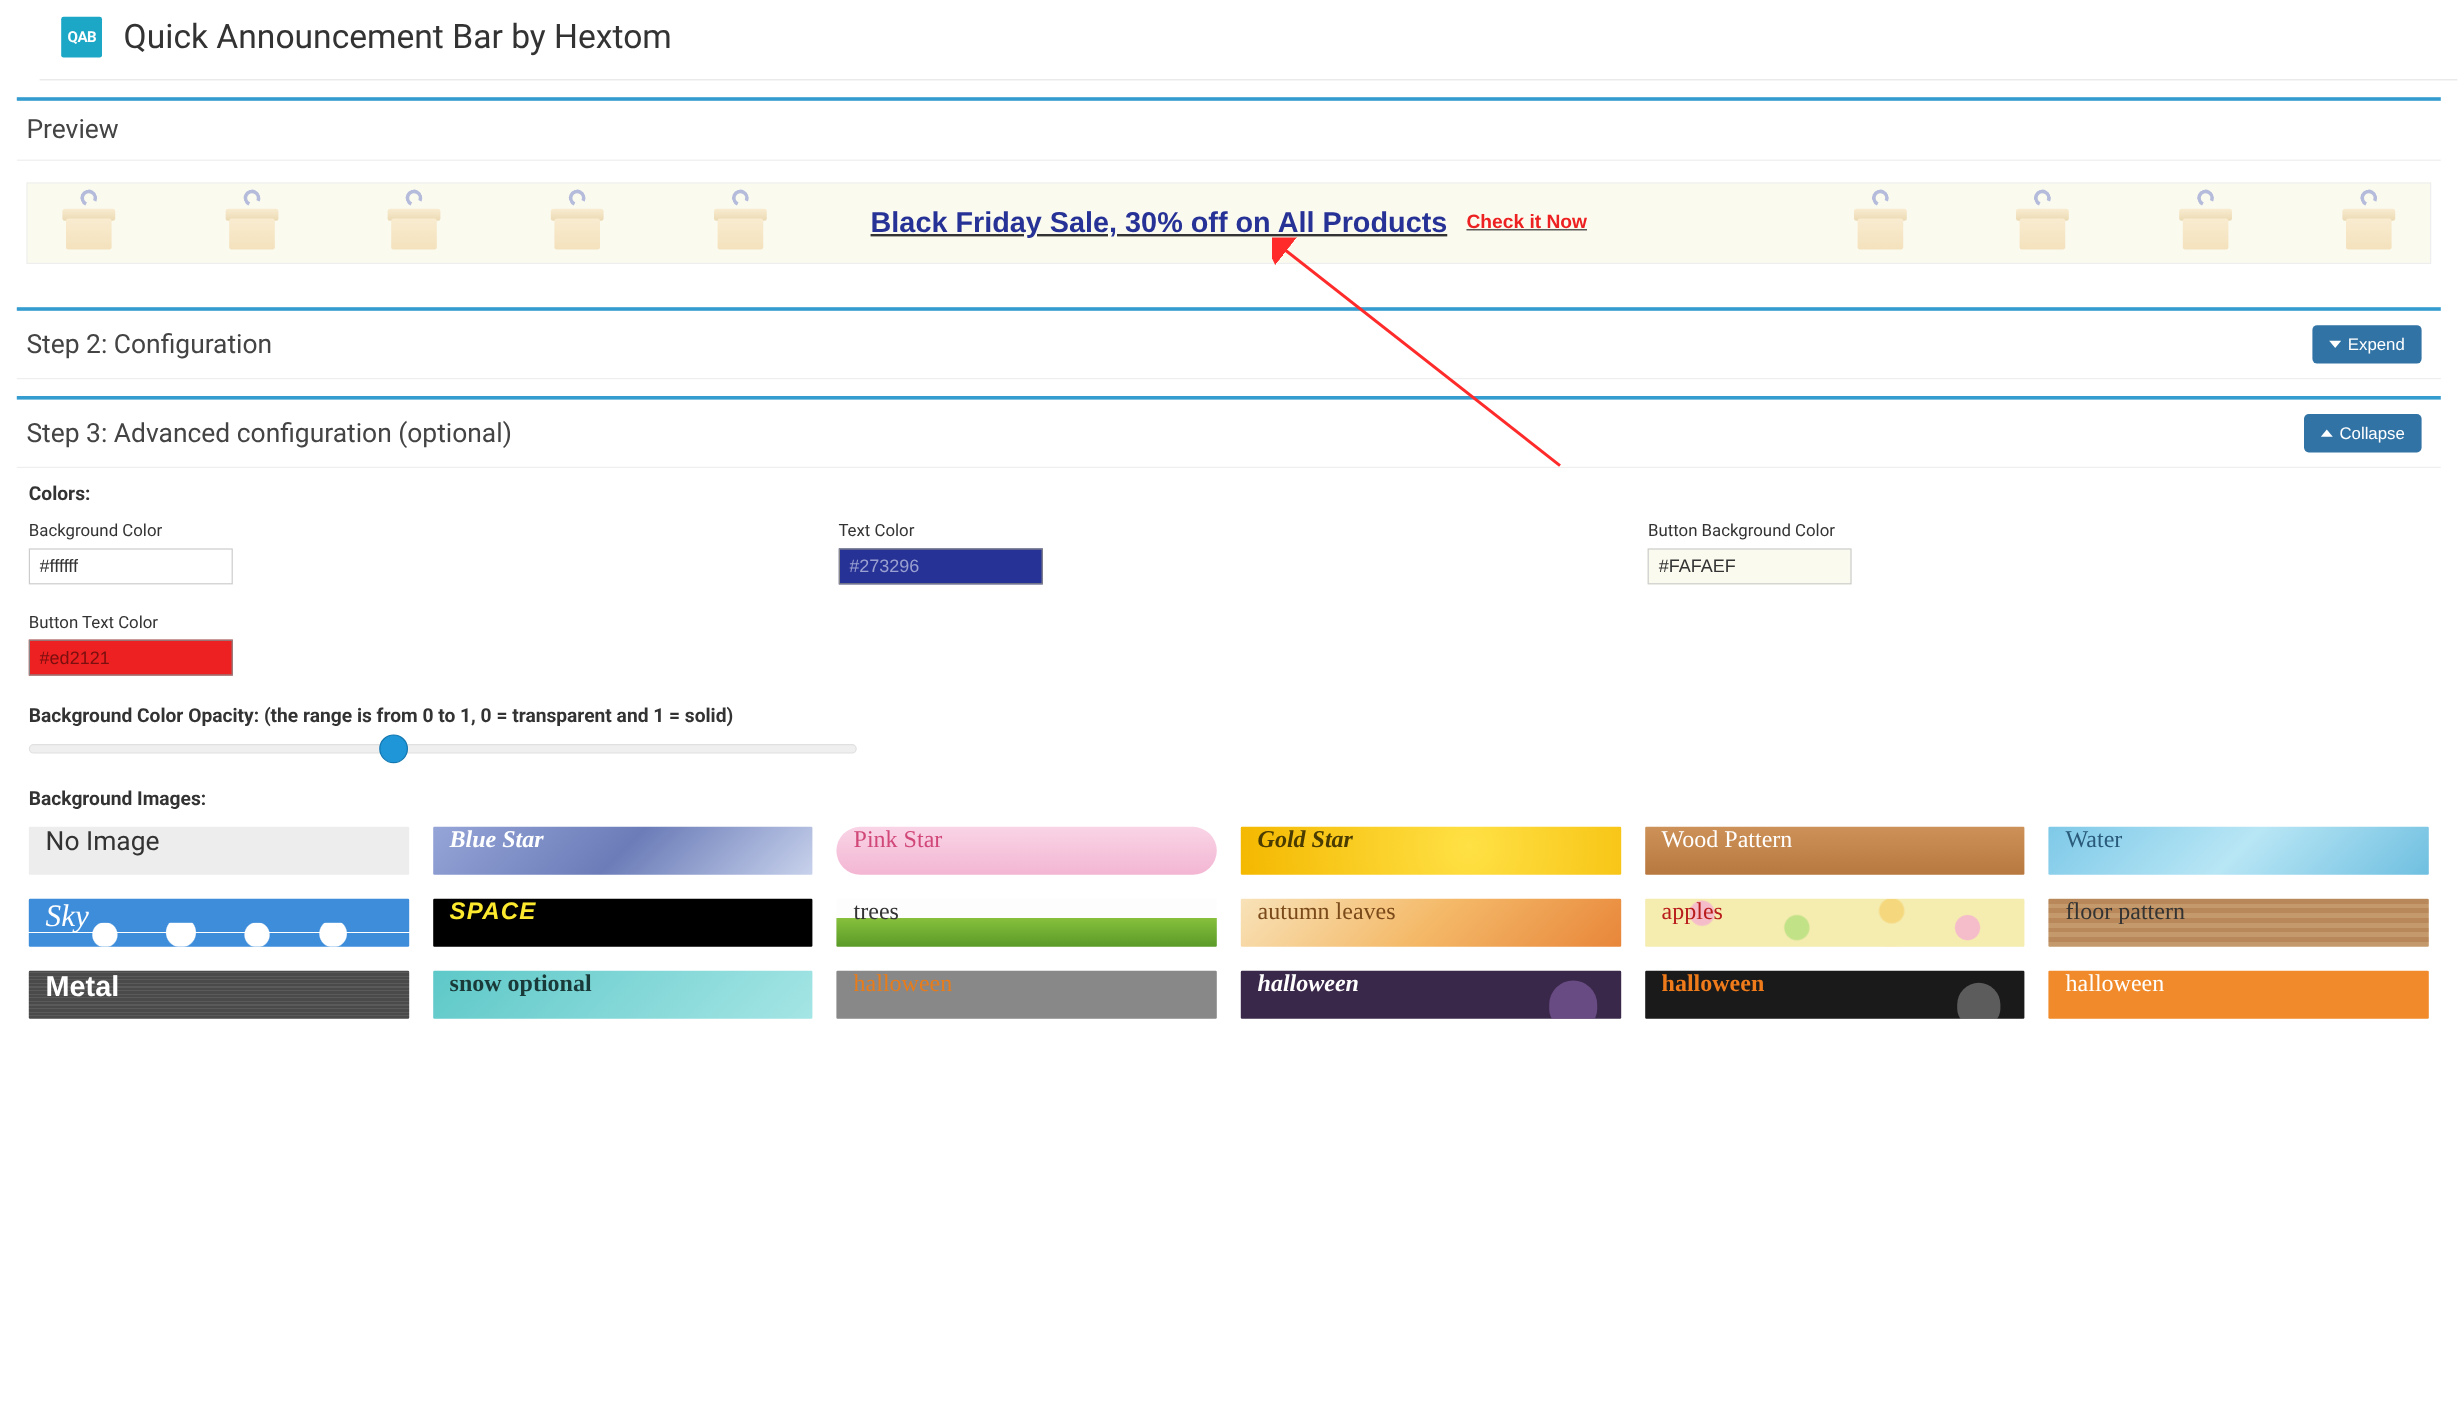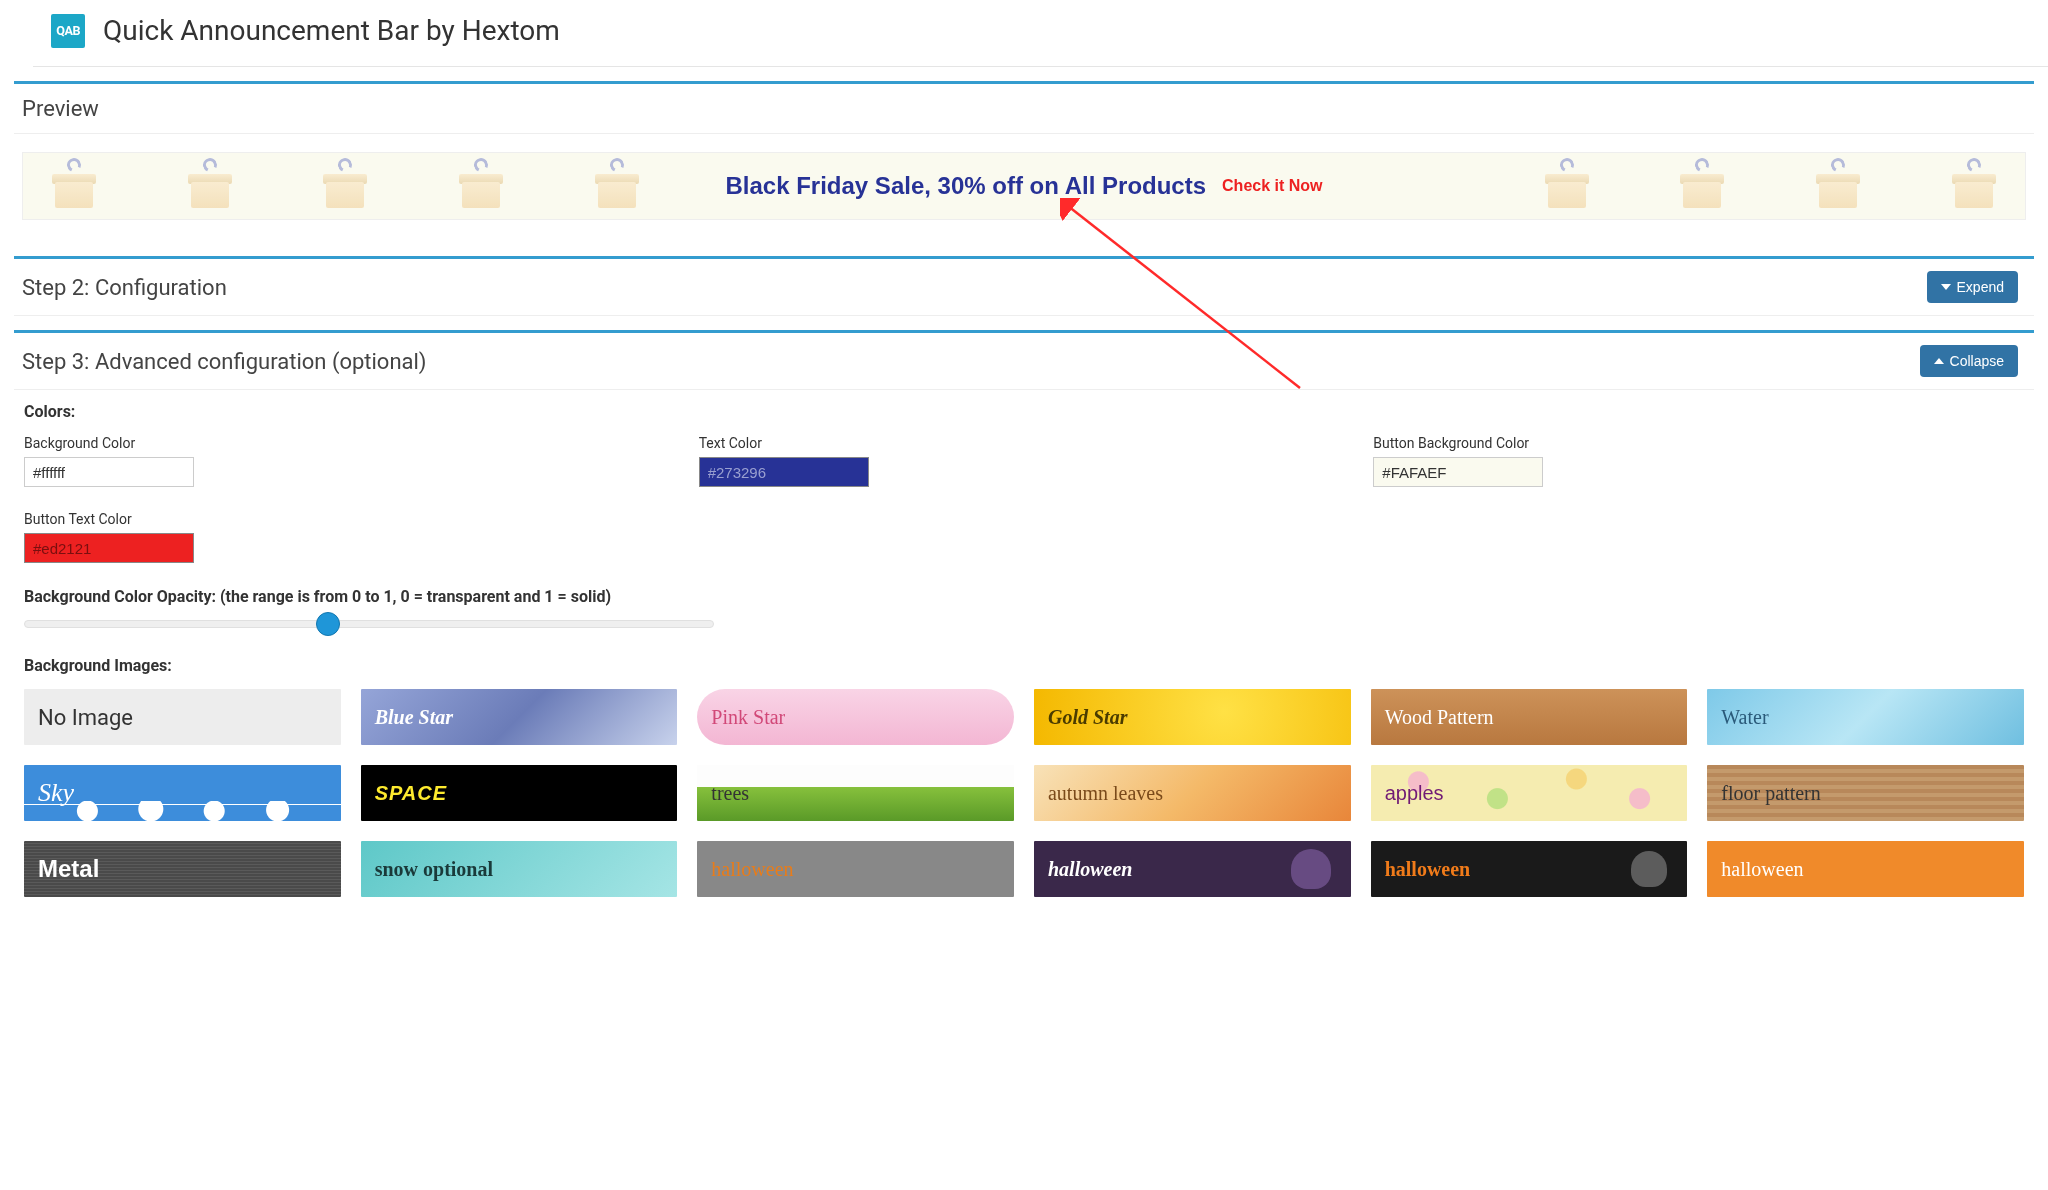--- a/index.html
+++ b/index.html
@@ -79,20 +79,21 @@
   .announcement-bar {
     height: 68px;
     background: #FAFAEF;
     display: flex;
     align-items: center;
     justify-content: center;
     gap: 16px;
     position: relative;
     overflow: hidden;
     border: 1px solid #eee;
+    text-decoration: underline;
   }
   .gift-row {
     position: absolute;
     left: 0; right: 0; top: 0; bottom: 0;
     display: flex;
     align-items: center;
     justify-content: space-between;
     padding: 0 24px;
     opacity: 0.8;
   }
@@ -193,44 +194,44 @@
     background: #1F96D8;
     border: 1px solid #1277b0;
   }
   .images-grid {
     display: grid;
     grid-template-columns: repeat(6, 1fr);
     gap: 20px 20px;
     margin-top: 14px;
   }
   .tile {
-    height: 56px;
-    display: flex;
-    align-items: center;
+    height: 40px;
+    display: flex;
+    align-items: flex-start;
     padding: 0 14px;
     font-size: 20px;
     font-weight: 500;
     cursor: pointer;
     border-radius: 1px;
     position: relative;
     overflow: hidden;
     color: #333;
   }
   .tile.noimage { background: #EDEDED; color: #333; font-weight: 400; font-size: 22px; }
   .tile.bluestar { background: linear-gradient(135deg, #95a5d8 0%, #6b7cb8 50%, #c8d2ec 100%); color: #fff; font-style: italic; font-weight: bold; font-family: Georgia, serif; }
   .tile.pinkstar { background: linear-gradient(#f9d4e6, #f3b6d3); color: #d14878; font-family: Georgia, serif; border-radius: 28px; }
   .tile.goldstar { background: radial-gradient(circle at 60% 40%, #ffe145, #f4b800); color: #4a3b00; font-weight: bold; font-style: italic; font-family: Liberation Serif, serif; }
   .tile.wood { background: linear-gradient(#cd9259, #b8783f); color: #fff; font-family: Georgia, serif; }
   .tile.water { background: linear-gradient(135deg, #7ec9e8, #b8e6f5, #6fbfe0); color: #2a5a7a; font-family: Georgia, serif; }
   .tile.sky { background: linear-gradient(#3d8ddb 70%, #fff 70%, #fff 72%, #3d8ddb 72%); color: #fff; font-family: "Brush Script MT", cursive; font-style: italic; font-size: 26px; }
   .tile.sky::after { content: ""; position: absolute; bottom: 0; left: 0; right: 0; height: 20px; background: radial-gradient(circle at 20% 50%, #fff 10px, transparent 11px), radial-gradient(circle at 40% 40%, #fff 12px, transparent 13px), radial-gradient(circle at 60% 50%, #fff 10px, transparent 11px), radial-gradient(circle at 80% 45%, #fff 11px, transparent 12px); }
   .tile.space { background: #000; color: #fdea2e; font-weight: bold; font-style: italic; font-family: Impact, sans-serif; font-size: 20px; letter-spacing: 1px; }
   .tile.trees { background: linear-gradient(#fdfdfd 40%, #86c03c 40%, #5a9a28); color: #333; font-family: Georgia, serif; }
   .tile.autumn { background: linear-gradient(135deg, #f8e2b8, #f4b968, #e8863a); color: #7a4a1a; font-family: Georgia, serif; }
-  .tile.apples { background: #f5ecb0; color: #701a75; font-family: Liberation Sans, sans-serif; }
+  .tile.apples { background: #f5ecb0; color: #b91c1c; font-family: Liberation Serif, serif; }
   .tile.apples::before { content: ""; position: absolute; inset: 0; background: radial-gradient(circle at 15% 30%, #f5b2d0 10px, transparent 11px), radial-gradient(circle at 40% 60%, #b5e07d 10px, transparent 11px), radial-gradient(circle at 65% 25%, #f5d372 10px, transparent 11px), radial-gradient(circle at 85% 60%, #f5b2d0 10px, transparent 11px); opacity: 0.8; }
   .tile.apples span { position: relative; z-index: 1; }
   .tile.floor { background: repeating-linear-gradient(0deg, #c49a6c 0 4px, #b8885a 4px 8px); color: #333; font-family: Georgia, serif; }
   .tile.metal { background: repeating-linear-gradient(0deg, #4a4a4a 0 2px, #5a5a5a 2px 3px); color: #fff; font-weight: bold; font-family: Arial, sans-serif; font-size: 24px; }
   .tile.snow { background: linear-gradient(135deg, #5ec8c8, #a5e5e5); color: #1a3a3a; font-weight: bold; font-family: "Comic Sans MS", cursive; }
   .tile.hw1 { background: #888; color: #e87c1a; font-family: Georgia, serif; }
   .tile.hw2 { background: #3a284a; color: #fff; font-weight: bold; font-style: italic; font-family: Georgia, serif; }
   .tile.hw2::after { content: ""; position: absolute; right: 20px; top: 8px; width: 40px; height: 40px; background: #7a5a9a; border-radius: 50% 50% 40% 40%; opacity: 0.7; }
   .tile.hw3 { background: #1a1a1a; color: #f07b1a; font-weight: bold; font-family: Georgia, serif; }
   .tile.hw3::after { content: ""; position: absolute; right: 20px; top: 10px; width: 36px; height: 36px; background: #888; border-radius: 50% 50% 40% 40%; opacity: 0.6; }

